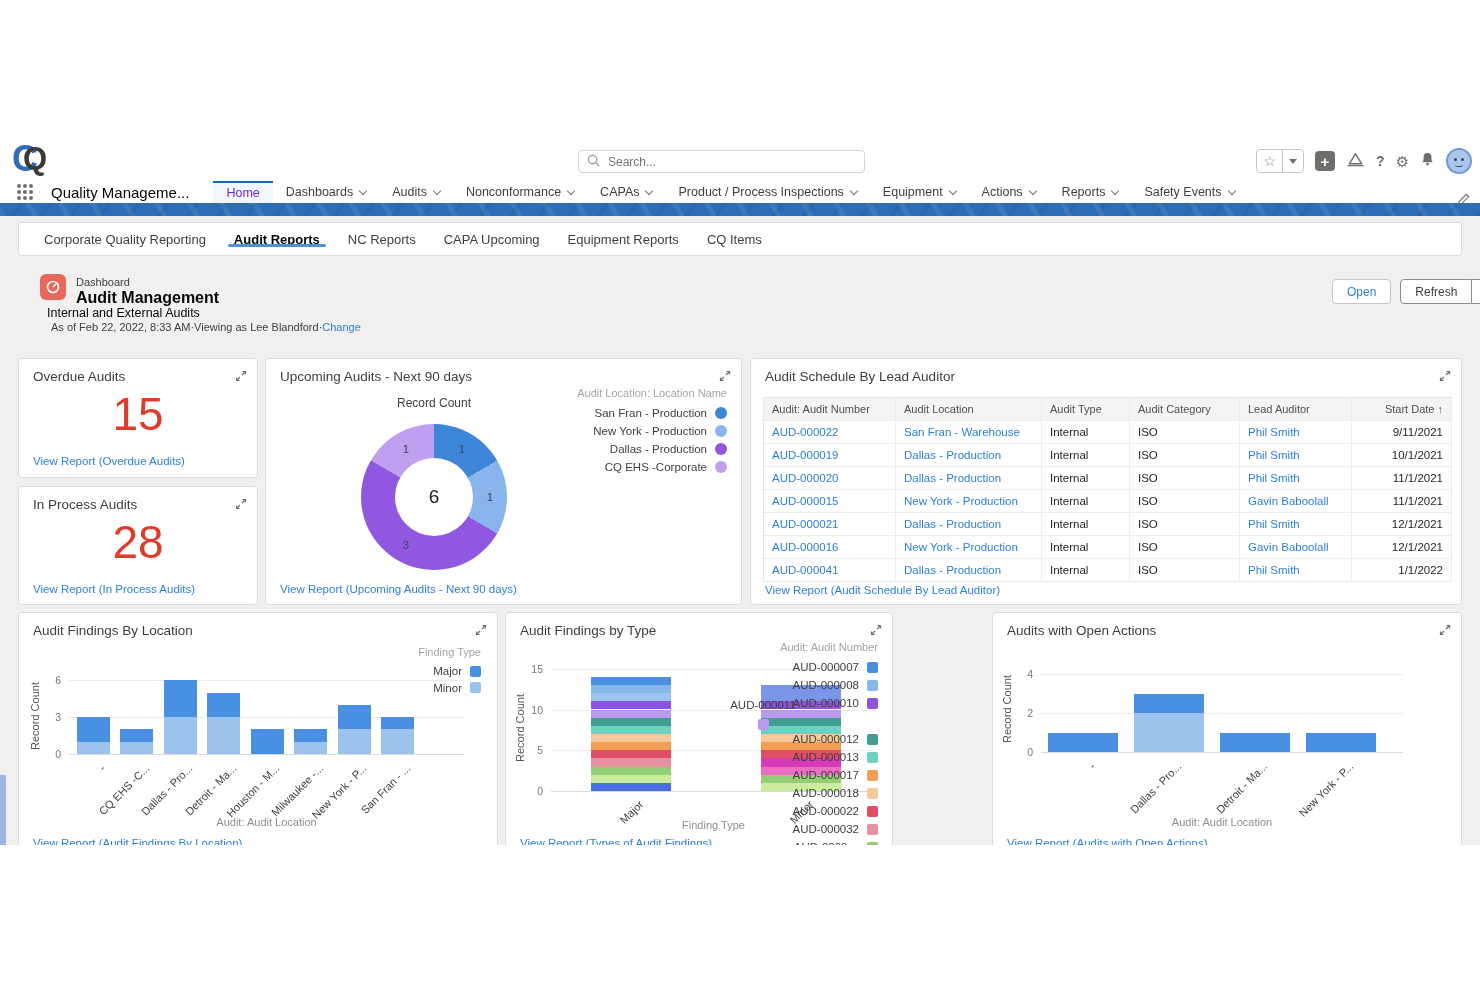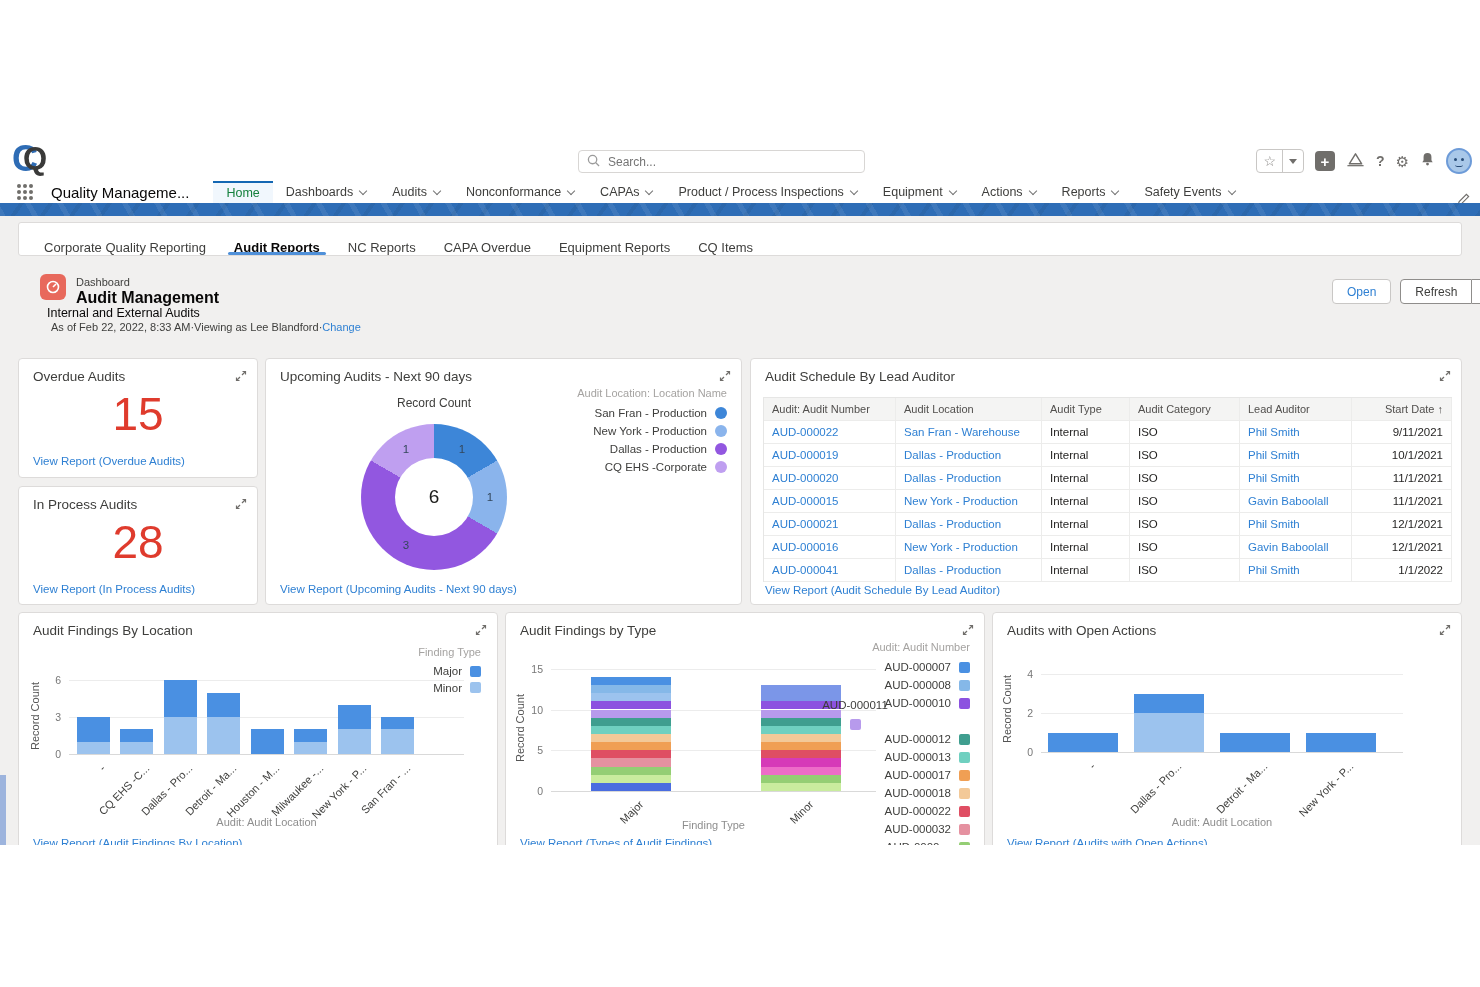--- a/index.html
+++ b/index.html
@@ -24,29 +24,29 @@
   .avatar i{position:absolute;left:6px;top:8px;width:3px;height:3px;border-radius:50%;background:#274b77;}
   .avatar i+i{left:13px;}
   .avatar u{position:absolute;left:7px;top:13px;width:8px;height:3px;border-bottom:1.5px solid #274b77;border-radius:50%;}
   
   .navrow{position:absolute;left:0;top:181px;width:100%;height:22px;display:flex;align-items:stretch;}
   .waffle{display:grid;grid-template-columns:repeat(3,4px);grid-gap:2px;align-self:center;margin-left:17px;cursor:pointer;}
   .waffle i{width:4px;height:4px;background:#706e6b;border-radius:50%;}
   .appname{align-self:center;margin-left:18px;font-size:15px;color:#080707;white-space:nowrap;}
   #navtabs{display:flex;margin-left:24px;align-items:stretch;}
   .navtab{display:flex;align-items:center;padding:0 13px;font-size:12.5px;color:#3e3e3c;cursor:pointer;box-sizing:border-box;white-space:nowrap;}
-  .navtab.active{background:#f1f7fd;border-top:2px solid #1467b3;color:#15803d;}
+  .navtab.active{background:#f1f7fd;border-top:2px solid #1467b3;color:#6d28d9;}
   .chev{display:inline-block;width:5px;height:5px;border-right:1.5px solid #747474;border-bottom:1.5px solid #747474;transform:rotate(45deg);margin-left:7px;margin-bottom:3px;}
   .pencil{position:absolute;right:10px;top:192px;cursor:pointer;}
   
   .bluebar{position:absolute;left:0;top:203px;width:100%;height:13px;background:#2e6db6;background-image:repeating-linear-gradient(60deg,rgba(255,255,255,.08) 0 5px,transparent 5px 28px),repeating-linear-gradient(-55deg,rgba(0,0,0,.06) 0 4px,transparent 4px 24px);}
   .canvas{position:absolute;left:0;top:216px;width:100%;height:629px;background:#f1f0ef;}
   .edge-strip{position:absolute;left:0;top:775px;width:6px;height:70px;background:#9db4dd;}
   
-  .subtabs{position:absolute;left:18px;top:222px;width:1444px;height:34px;background:#fff;border:1px solid #dddbda;border-radius:3px;display:flex;align-items:flex-end;padding-left:11px;box-sizing:border-box;}
+  .subtabs{position:absolute;left:18px;top:222px;width:1444px;height:34px;background:#fff;border:1px solid #dddbda;border-radius:3px;display:flex;align-items:center;padding-left:11px;box-sizing:border-box;}
   .subtab{display:flex;align-items:center;padding:0 14px;font-size:13px;color:#3e3e3c;cursor:pointer;position:relative;white-space:nowrap;}
   .subtab.active{font-weight:700;color:#080707;}
   .subtab.active::after{content:"";position:absolute;left:8px;right:8px;bottom:0;height:3px;background:#4f90d9;border-radius:2px;}
   
   .dash-icon{position:absolute;left:40px;top:274px;width:26px;height:26px;border-radius:6px;background:#e8695c;display:flex;align-items:center;justify-content:center;}
   .kicker{position:absolute;left:76px;top:276px;font-size:11px;color:#3e3e3c;}
   .dash-title{position:absolute;left:76px;top:289px;font-size:16px;font-weight:700;color:#080707;}
   .dash-sub{position:absolute;left:47px;top:306px;font-size:12.5px;color:#080707;}
   .dash-asof{position:absolute;left:51px;top:321px;font-size:11px;color:#3e3e3c;}
   .link{color:#2f80d3;cursor:pointer;text-decoration:none;}
@@ -194,21 +194,21 @@
       </svg></span>
 
   <div class="bluebar"></div>
   <div class="canvas"></div>
   <div class="edge-strip"></div>
 
   <div class="subtabs" id="subtabs">
       <div class="subtab">Corporate Quality Reporting</div>
       <div class="subtab active">Audit Reports</div>
       <div class="subtab">NC Reports</div>
-      <div class="subtab">CAPA Overdue</div>
+      <div class="subtab">CAPA Upcoming</div>
       <div class="subtab">Equipment Reports</div>
       <div class="subtab">CQ Items</div>
     </div>
 
   <div class="dash-icon">
       <svg width="16" height="16" viewBox="0 0 16 16">
         <circle cx="8" cy="8" r="5.5" fill="none" stroke="#fff" stroke-width="1.6"></circle>
         <line x1="8" y1="8" x2="11" y2="5" stroke="#fff" stroke-width="1.6"></line>
       </svg>
     </div>
@@ -411,21 +411,21 @@
             <span>Major</span>
             <span class="sw square" style="background: rgb(74, 144, 226);"></span>
           </div>
           <div class="legend-row" style="height:16.5px;">
             <span>Minor</span>
             <span class="sw square" style="background: rgb(156, 195, 238);"></span>
           </div>
         </div>
       <span class="view-link" style="top:224px;">View Report (Audit Findings By Location)</span>
     </div>
-    <div class="card" style="left:505px;top:0;width:480px;height:245px;">
+    <div class="card" style="left:505px;top:0;width:388px;height:245px;">
       <span class="card-title">Audit Findings by Type</span>
       <span class="expand"><svg width="12" height="12" viewBox="0 0 12 12" fill="none" stroke="#706e6b" stroke-width="1.2">
             <path d="M7.5 1.5h3v3"></path>
             <path d="M10.5 1.5L7 5"></path>
             <path d="M4.5 10.5h-3v-3"></path>
             <path d="M1.5 10.5L5 7"></path>
           </svg></span>
       <div id="chart2" style="position:absolute;inset:0;">
           <div class="grid-line zero" style="left:45px;top:178px;width:325px;"></div>
           <div class="ytick" style="left:11px;top:172px;">0</div>

